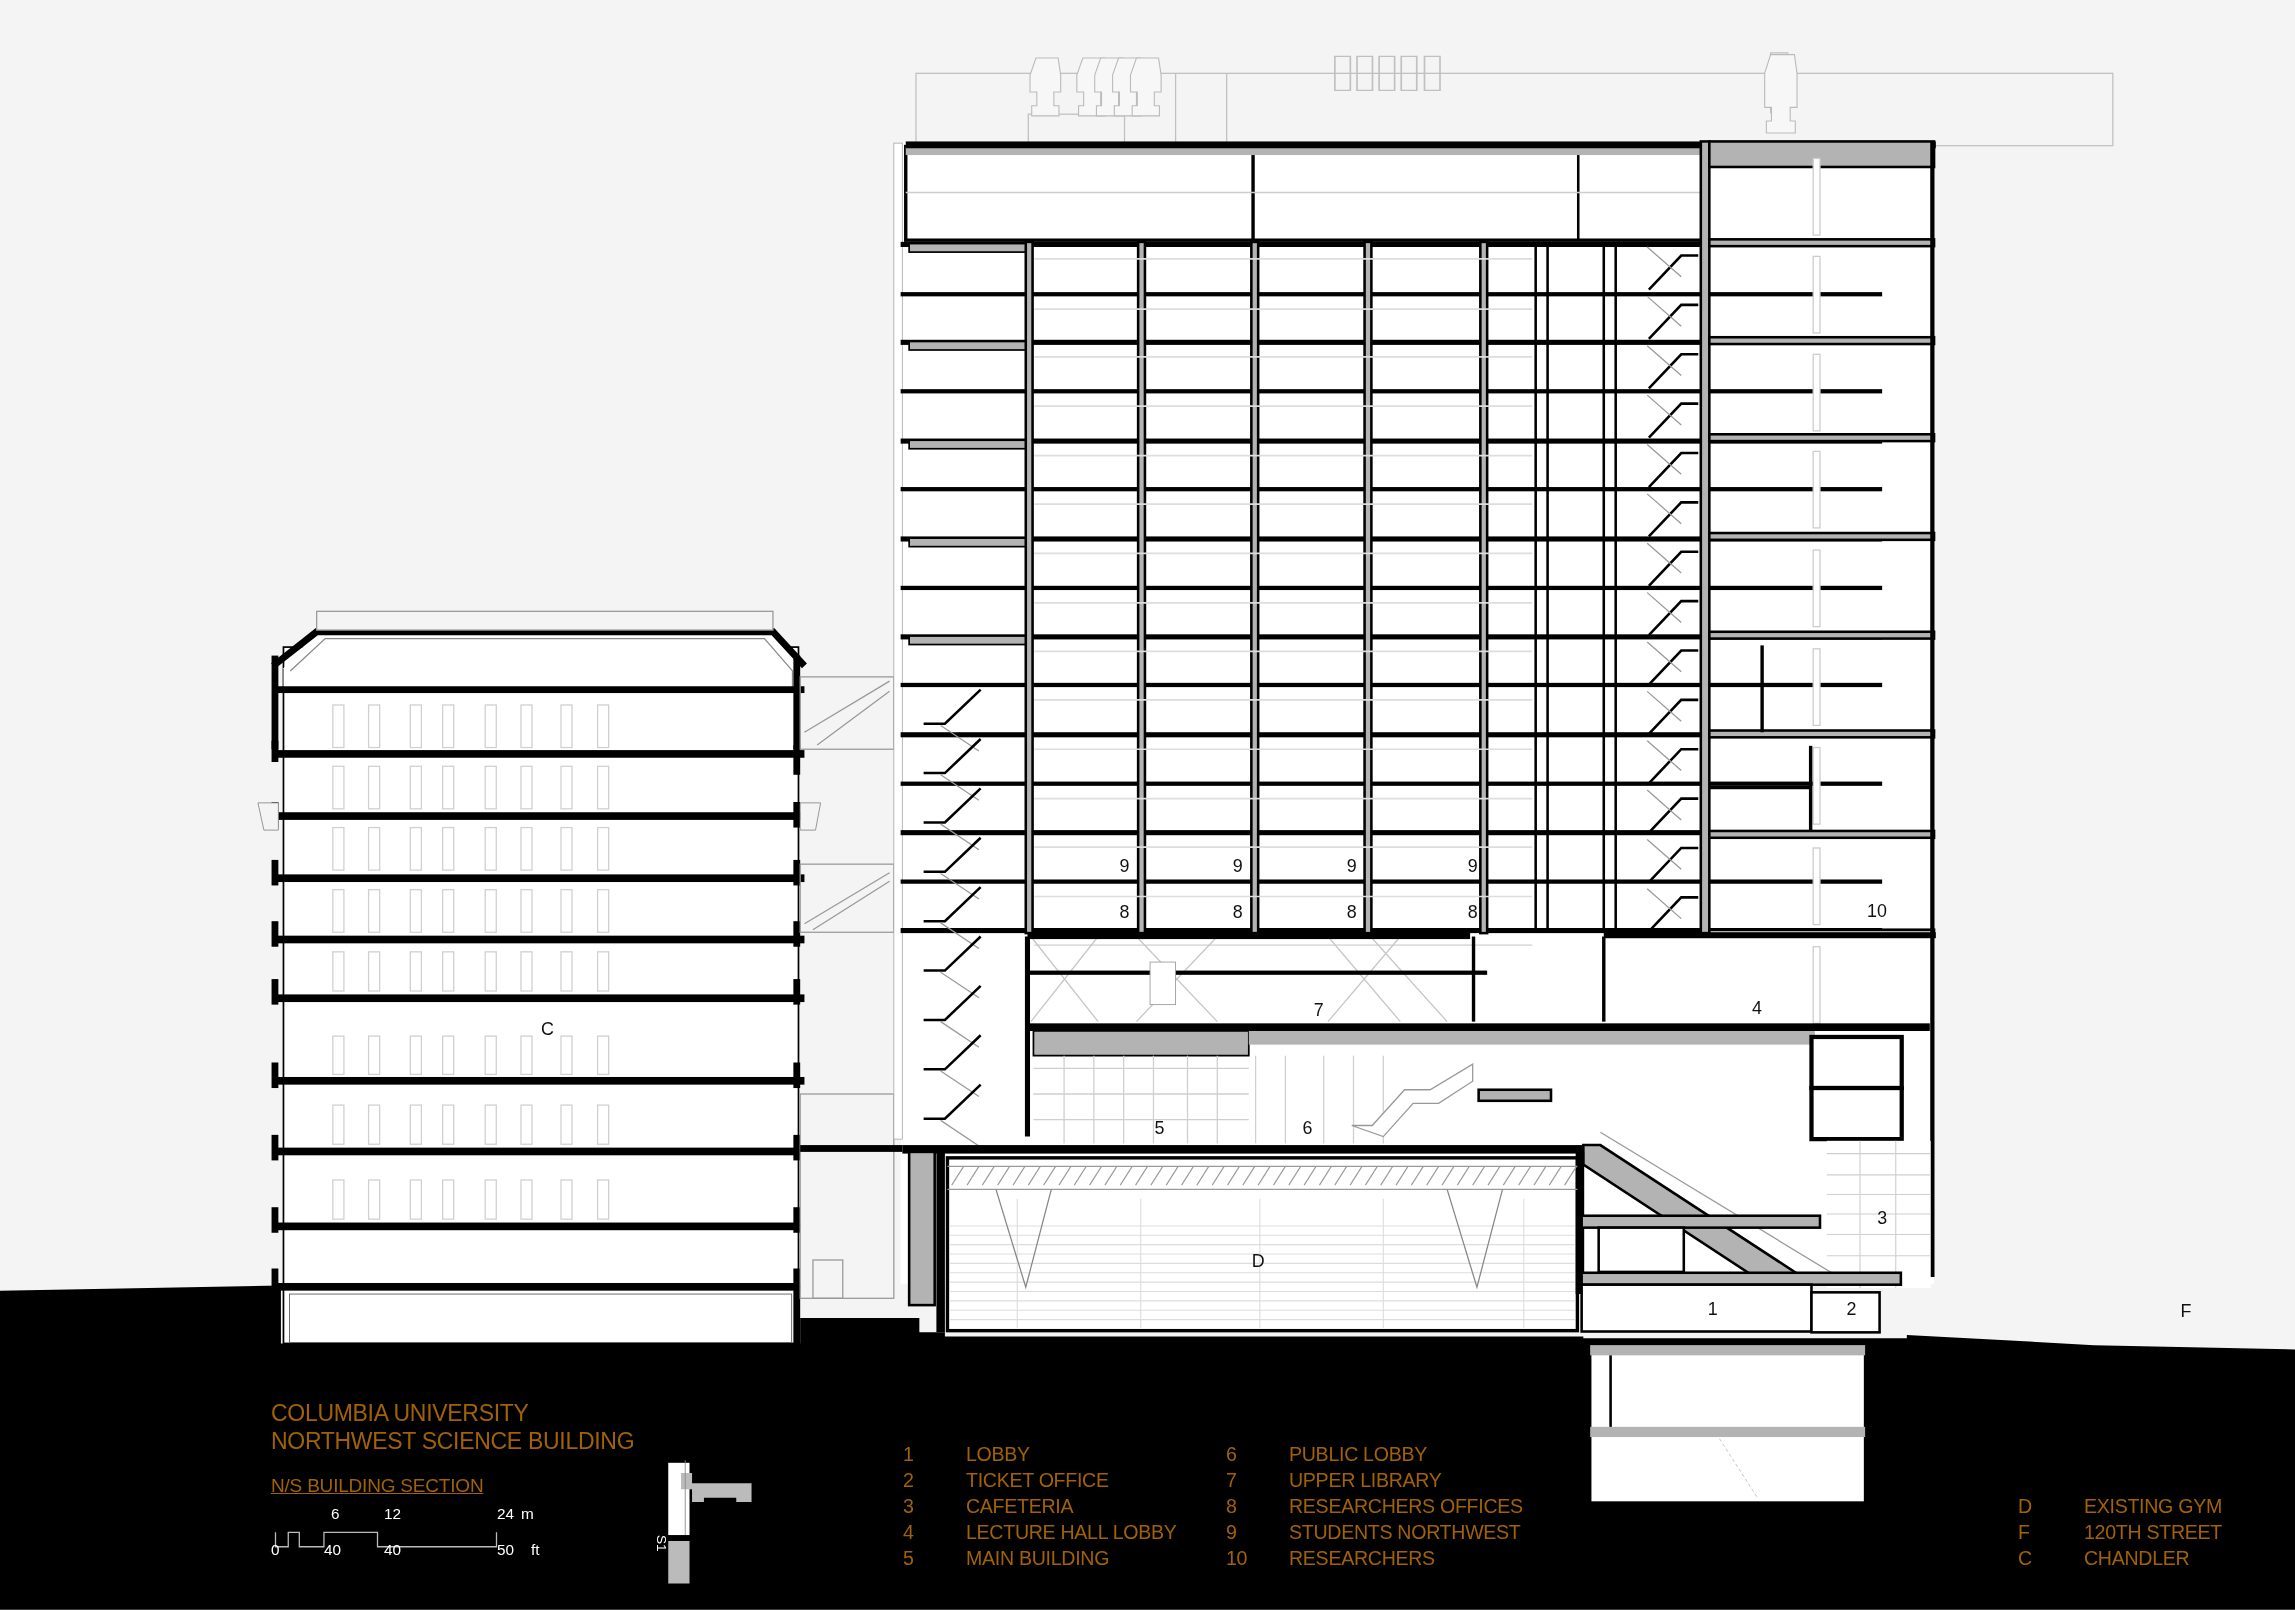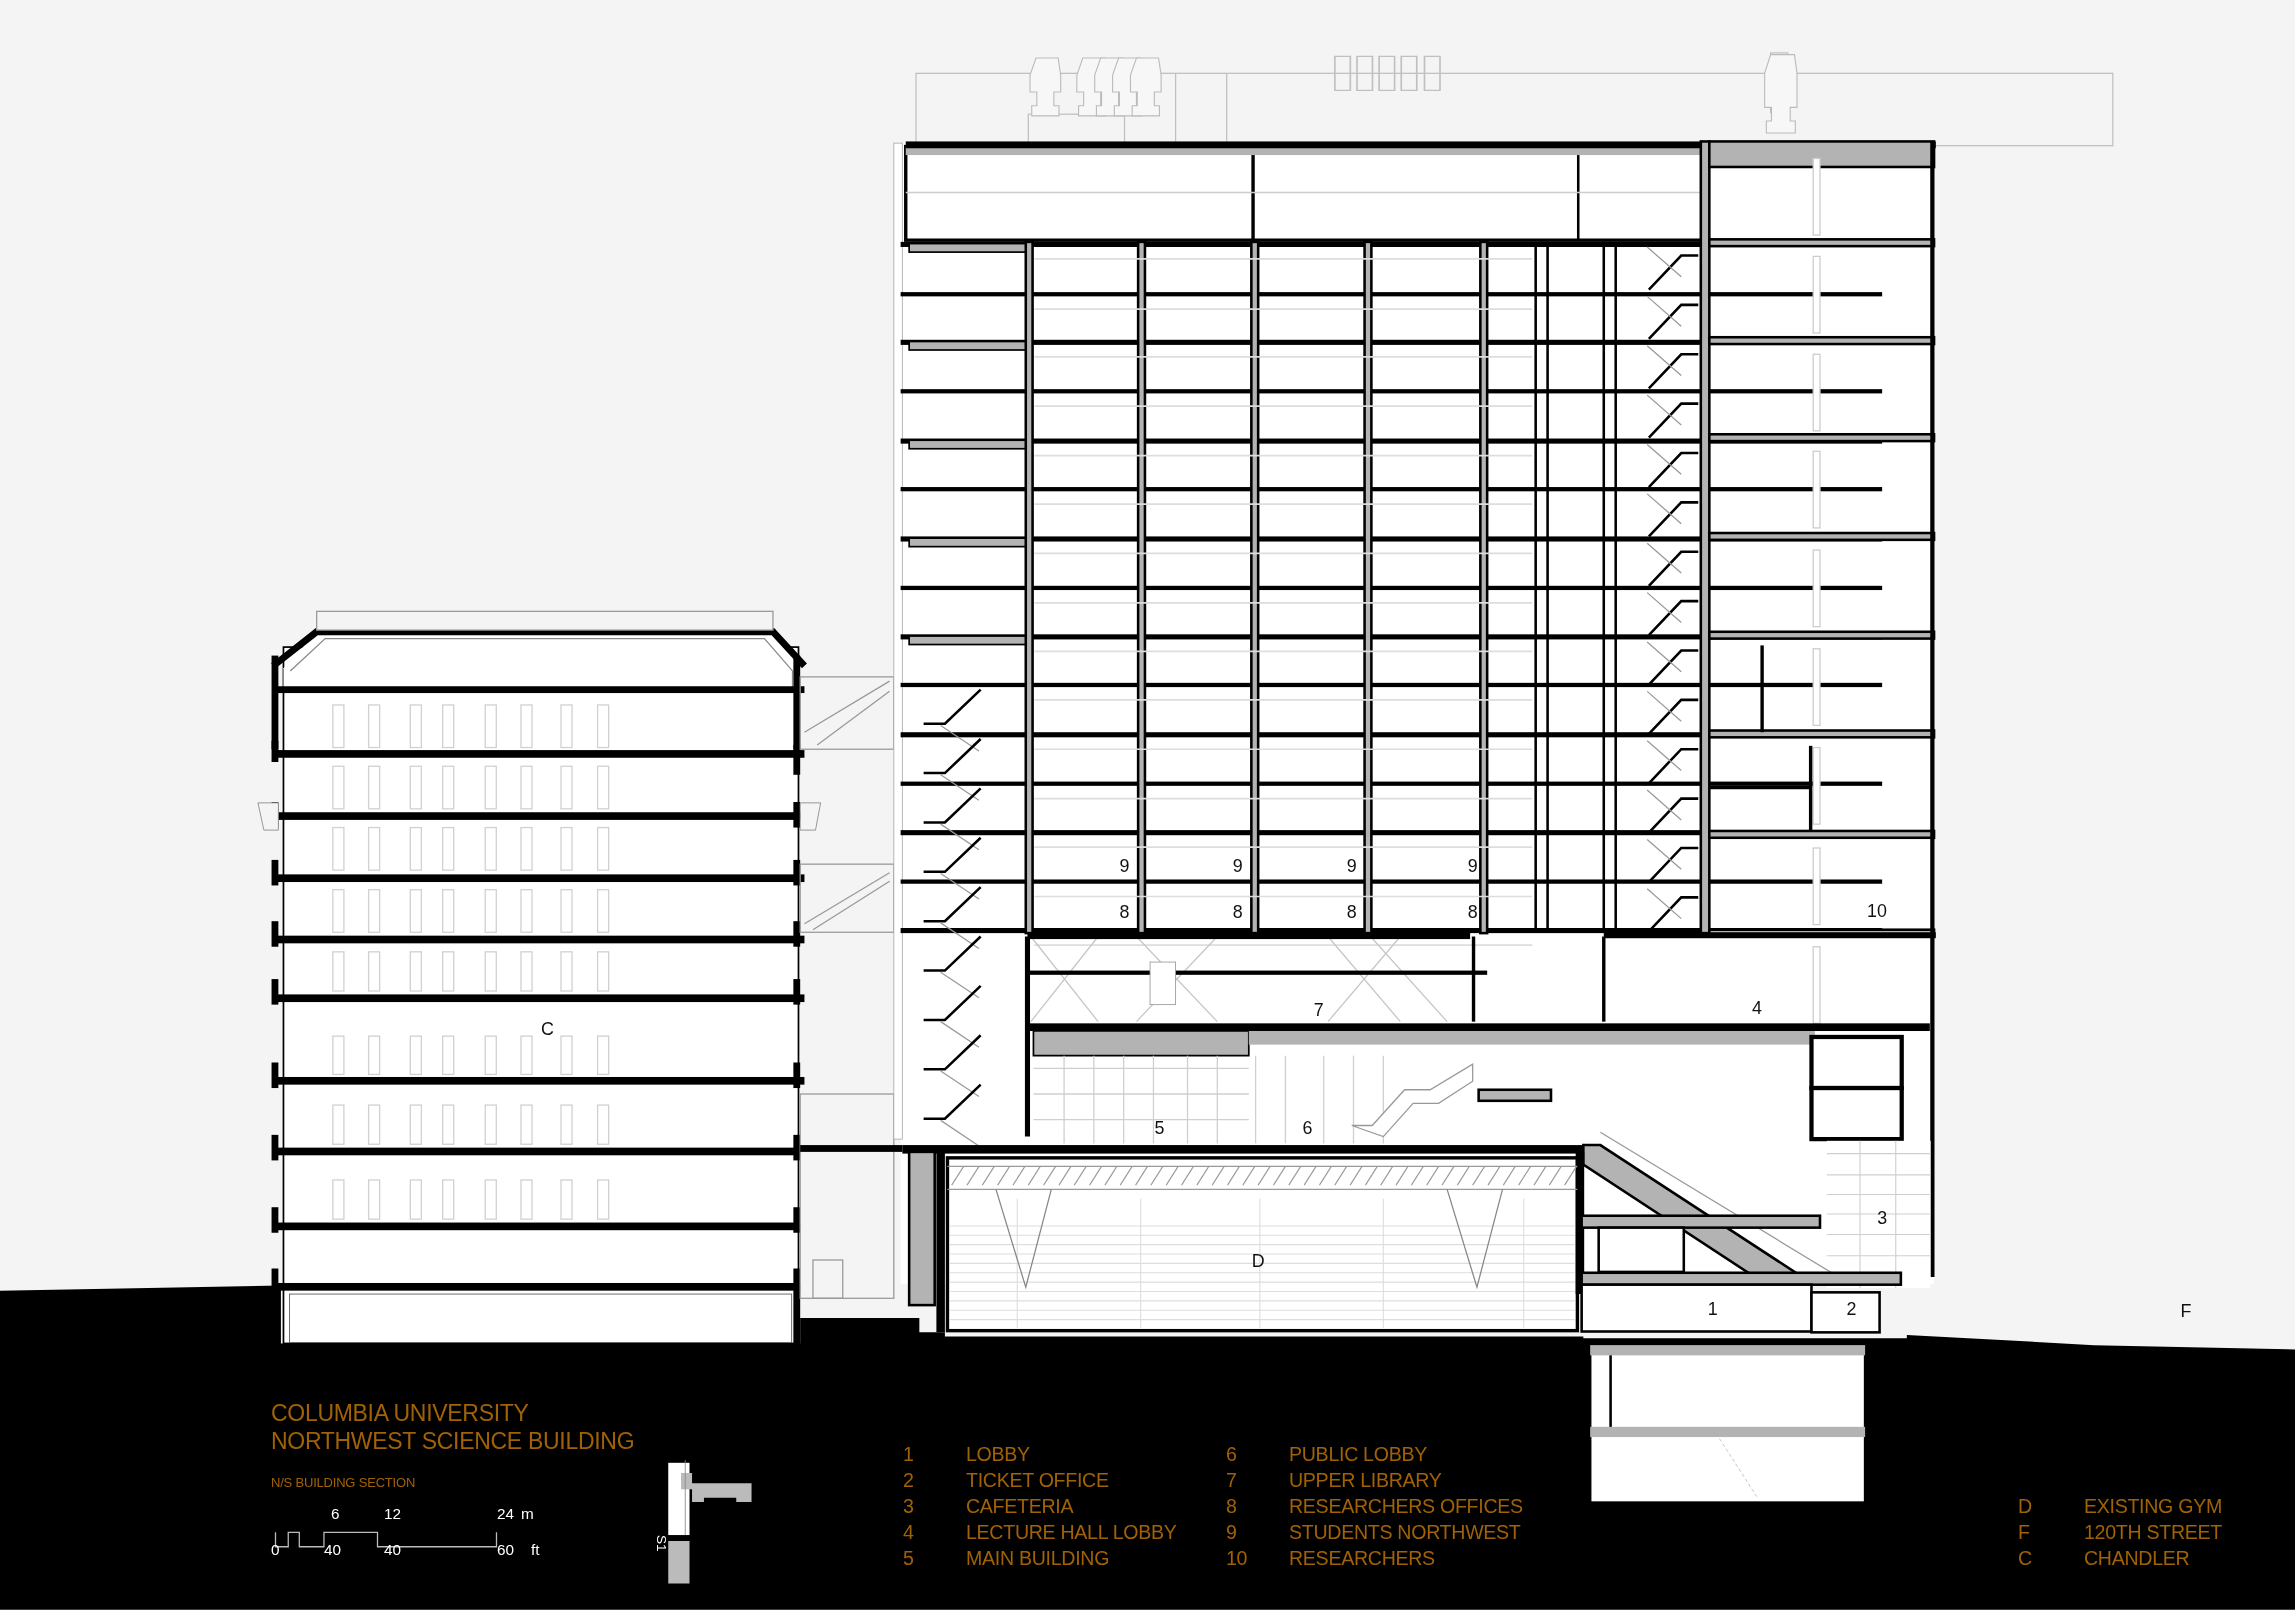--- a/index.html
+++ b/index.html
@@ -3,21 +3,21 @@
 <meta charset="utf-8">
 <style>
   html, body { margin: 0; padding: 0; background: #f4f4f4; }
   body { width: 2295px; height: 1610px; position: relative; overflow: hidden;
          font-family: "Liberation Sans", "DejaVu Sans", sans-serif; }
   #drawing { position: absolute; left: 0; top: 0; width: 2295px; height: 1610px; }
   .lbl { font-family: "Liberation Sans", sans-serif; font-size: 21px; fill: #111; }
   .legend { position: absolute; color: #a16207; font-family: "Liberation Sans", sans-serif; }
   .title-block { left: 271px; top: 1399px; }
   .title-line { font-size: 23px; line-height: 28px; letter-spacing: -0.3px; }
-  .subtitle { font-size: 13px; margin-top: 20.4px; letter-spacing: -0.2px; }
+  .subtitle { font-size: 19px; margin-top: 20.4px; letter-spacing: -0.2px; text-decoration: underline; }
   .key-col { font-size: 19.6px; line-height: 26px; letter-spacing: -0.3px; }
   .key-row { display: flex; }
   .key-num { width: 63px; }
   .key-col.c1 { left: 903px; top: 1441px; }
   .key-col.c2 { left: 1226px; top: 1441px; }
   .key-col.c3 { left: 2018px; top: 1493px; }
   .key-col.c3 .key-num { width: 66px; }
   .scale { position: absolute; left: 271px; top: 1500px; width: 281px; height: 68px; }
   .scale span { position: absolute; color: #fff; font-size: 15.3px; }
   .keyplan { position: absolute; left: 647px; top: 1460px; }
@@ -475,21 +475,21 @@
   <svg width="281" height="68" style="position:absolute;left:0;top:0" viewBox="0 0 330 80">
     <path d="M5,38 V55 H20 V38 H33 V55 H62 V38 H125 V55 H265 V38" fill="none" stroke="#bbb" stroke-width="1.5"></path>
   </svg>
   <span style="left:60px;top:5.1px">6</span>
   <span style="left:113px;top:5.1px">12</span>
   <span style="left:226px;top:5.1px">24</span>
   <span style="left:250px;top:5.1px">m</span>
   <span style="left:0px;top:41px">0</span>
   <span style="left:53px;top:41px">40</span>
   <span style="left:113px;top:41px">40</span>
-  <span style="left:226px;top:41px">60</span>
+  <span style="left:226px;top:41px">50</span>
   <span style="left:260px;top:41px">ft</span>
 </div>
 
 <div class="keyplan">
   <svg width="119" height="128" viewBox="0 0 140 150">
     <rect x="25" y="3" width="25" height="85" fill="#fff"></rect>
     <rect x="25" y="95" width="25" height="50" fill="#bbb"></rect>
     <path d="M40,15 h13 v12 h70 v22 h-18 v-5 h-38 v5 h-14 v-15 h-13 Z" fill="#bbb"></path>
     <line x1="45" y1="0" x2="45" y2="88" stroke="#888" stroke-width="1"></line>
     <text x="12" y="88" fill="#fff" font-size="16" transform="rotate(90 12 88)">S1</text>

